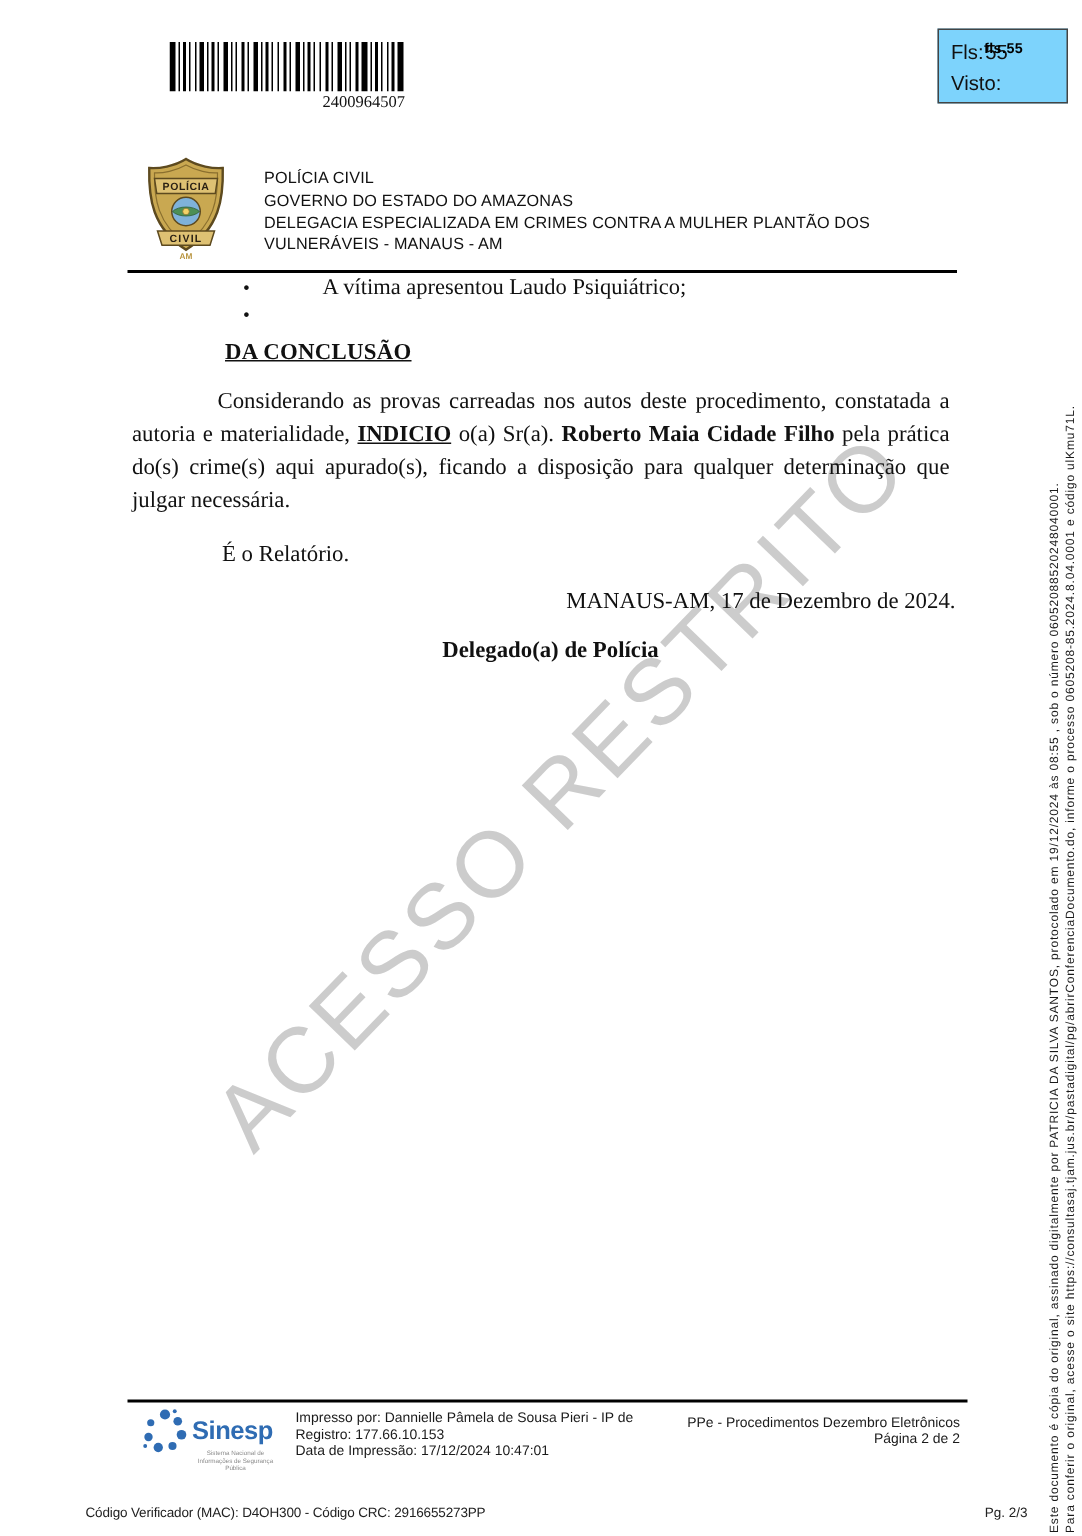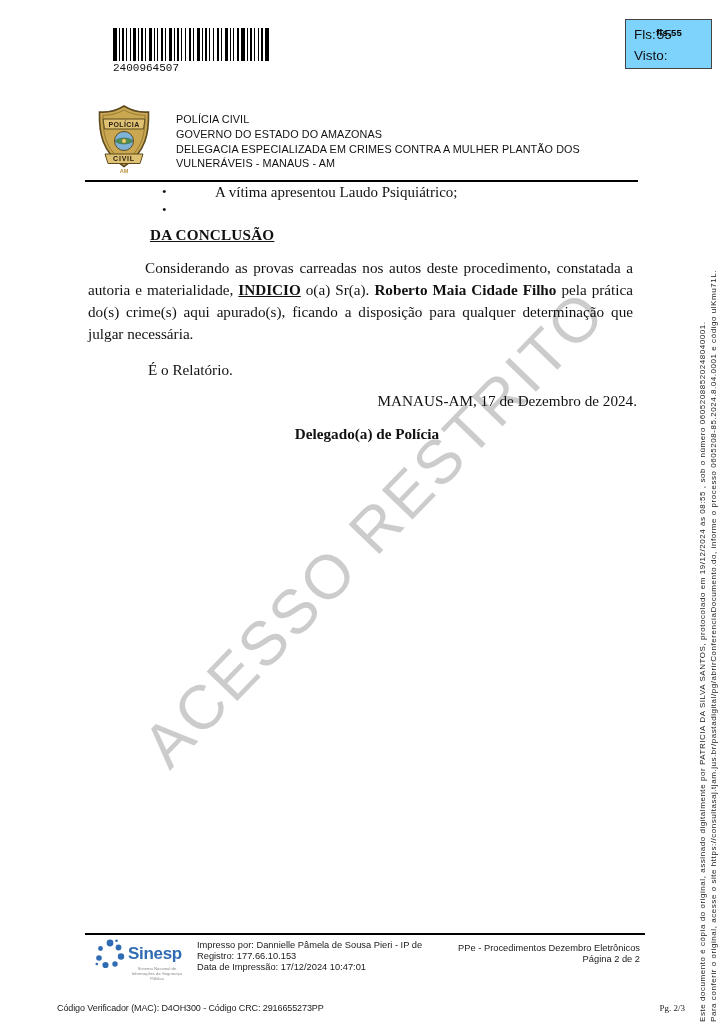--- a/index.html
+++ b/index.html
@@ -10,21 +10,21 @@
     overflow:hidden;
     font-family:"Liberation Serif", serif;
     color:#111;
   }
   
   .barcode{
     position:absolute;left:113px;top:28px;width:157px;height:33px;
   }
   .barcode-number{
     position:absolute;left:113px;top:62px;width:157px;
-    text-align:left;font-family:Liberation Mono, monospace;
+    text-align:right;font-family:Liberation Serif, serif;
     font-size:11px;color:#111;
   }
   .fls-box{
     position:absolute;left:625px;top:19px;width:87px;height:50px;
     border:1.5px solid #444;background:#7dd3fc;
     font-family:"Liberation Sans",sans-serif;font-size:13.5px;color:#111;
     padding:4px 0 0 8px;box-sizing:border-box;line-height:21px;
   }
   .fls-line{position:relative;}
   .fls-stamp{
@@ -106,21 +106,21 @@
   .ppe-block{
     position:absolute;left:440px;top:943px;width:200px;text-align:right;
     font-family:"Liberation Sans",sans-serif;font-size:9.3px;line-height:10.8px;color:#1a1a1a;
   }
   .codes-line{
     position:absolute;left:57px;top:1003px;
     font-family:"Liberation Sans",sans-serif;font-size:9px;color:#222;letter-spacing:-0.1px;
   }
   .page-num{
     position:absolute;left:600px;top:1003px;width:85px;text-align:right;
-    font-family:Liberation Serif, serif;font-size:9px;color:#222;
+    font-family:Liberation Sans, sans-serif;font-size:9px;color:#222;
   }
 </style>
 </head>
 <body>
 
 <div class="page">
 
   <div class="watermark">ACESSO RESTRITO</div>
 
   <div class="content-layer">

